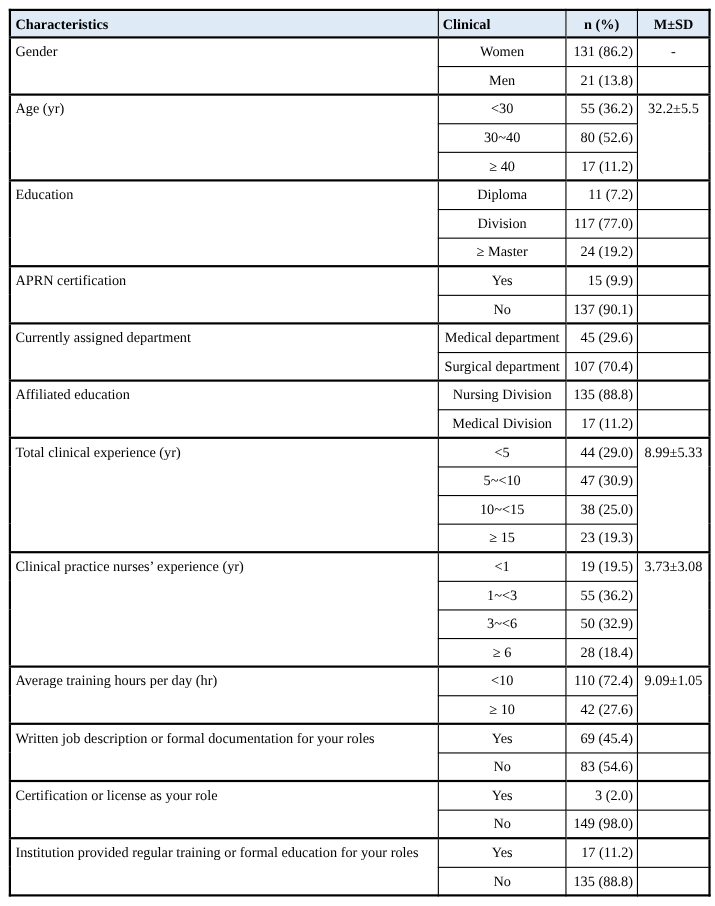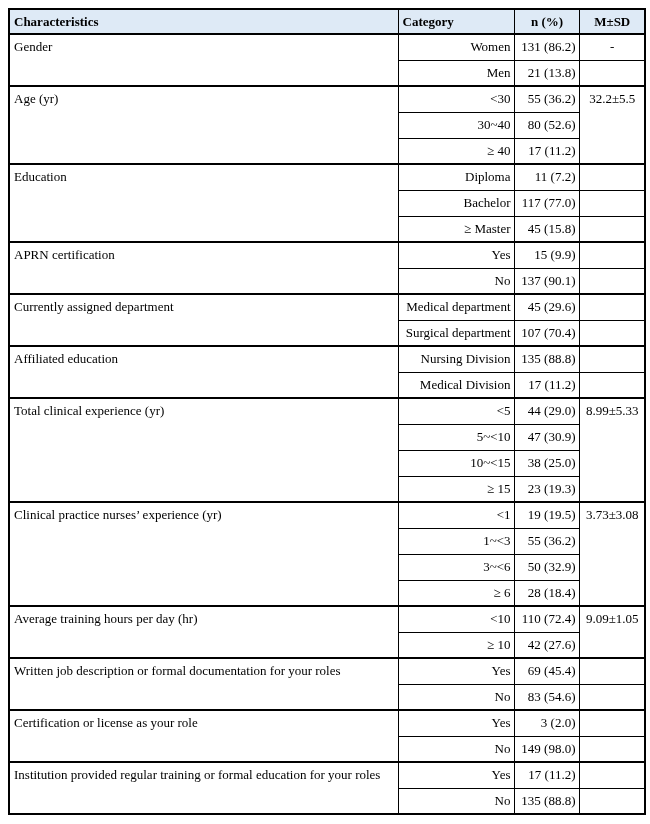--- a/index.html
+++ b/index.html
@@ -32,41 +32,41 @@
     overflow: hidden;
   }
   th {
     background: #deeaf6;
     font-weight: bold;
     text-align: left;
     vertical-align: middle;
   }
   th.center { text-align: center; }
   td.col-char { text-align: left; white-space: nowrap; }
-  td.col-cat  { text-align: right; white-space: nowrap; }
+  td.col-cat  { text-align: center; white-space: nowrap; }
   td.col-n    { text-align: right; white-space: nowrap; }
   td.col-msd  { text-align: center; white-space: nowrap; }
   tr.group-start td { border-top: 2px solid #000; }
   thead th { border-bottom: 2px solid #000; }
 </style>
 </head>
 <body>
 
 <div class="page">
   <table class="demo">
     <colgroup>
       <col class="c-char">
         <col class="c-cat">
         <col class="c-n">
         <col class="c-msd">
     </colgroup>
     <thead>
       <tr>
         <th>Characteristics</th>
-        <th>Category</th>
+        <th>Clinical</th>
         <th class="center">n (%)</th>
         <th class="center">M±SD</th>
       </tr>
     </thead>
     <tbody>
         <tr class="group-start">
           <td class="col-char" rowspan="2">Gender</td>
           <td class="col-cat">Women</td>
           <td class="col-n">131 (86.2)</td>
           <td class="col-msd">-</td>
@@ -90,27 +90,27 @@
           <td class="col-cat">≥ 40</td>
           <td class="col-n">17 (11.2)</td>
         </tr>
         <tr class="group-start">
           <td class="col-char" rowspan="3">Education</td>
           <td class="col-cat">Diploma</td>
           <td class="col-n">11 (7.2)</td>
           <td class="col-msd"></td>
         </tr>
         <tr>
-          <td class="col-cat">Bachelor</td>
+          <td class="col-cat">Division</td>
           <td class="col-n">117 (77.0)</td>
           <td class="col-msd"></td>
         </tr>
         <tr>
           <td class="col-cat">≥ Master</td>
-          <td class="col-n">45 (15.8)</td>
+          <td class="col-n">24 (19.2)</td>
           <td class="col-msd"></td>
         </tr>
         <tr class="group-start">
           <td class="col-char" rowspan="2">APRN certification</td>
           <td class="col-cat">Yes</td>
           <td class="col-n">15 (9.9)</td>
           <td class="col-msd"></td>
         </tr>
         <tr>
           <td class="col-cat">No</td>

